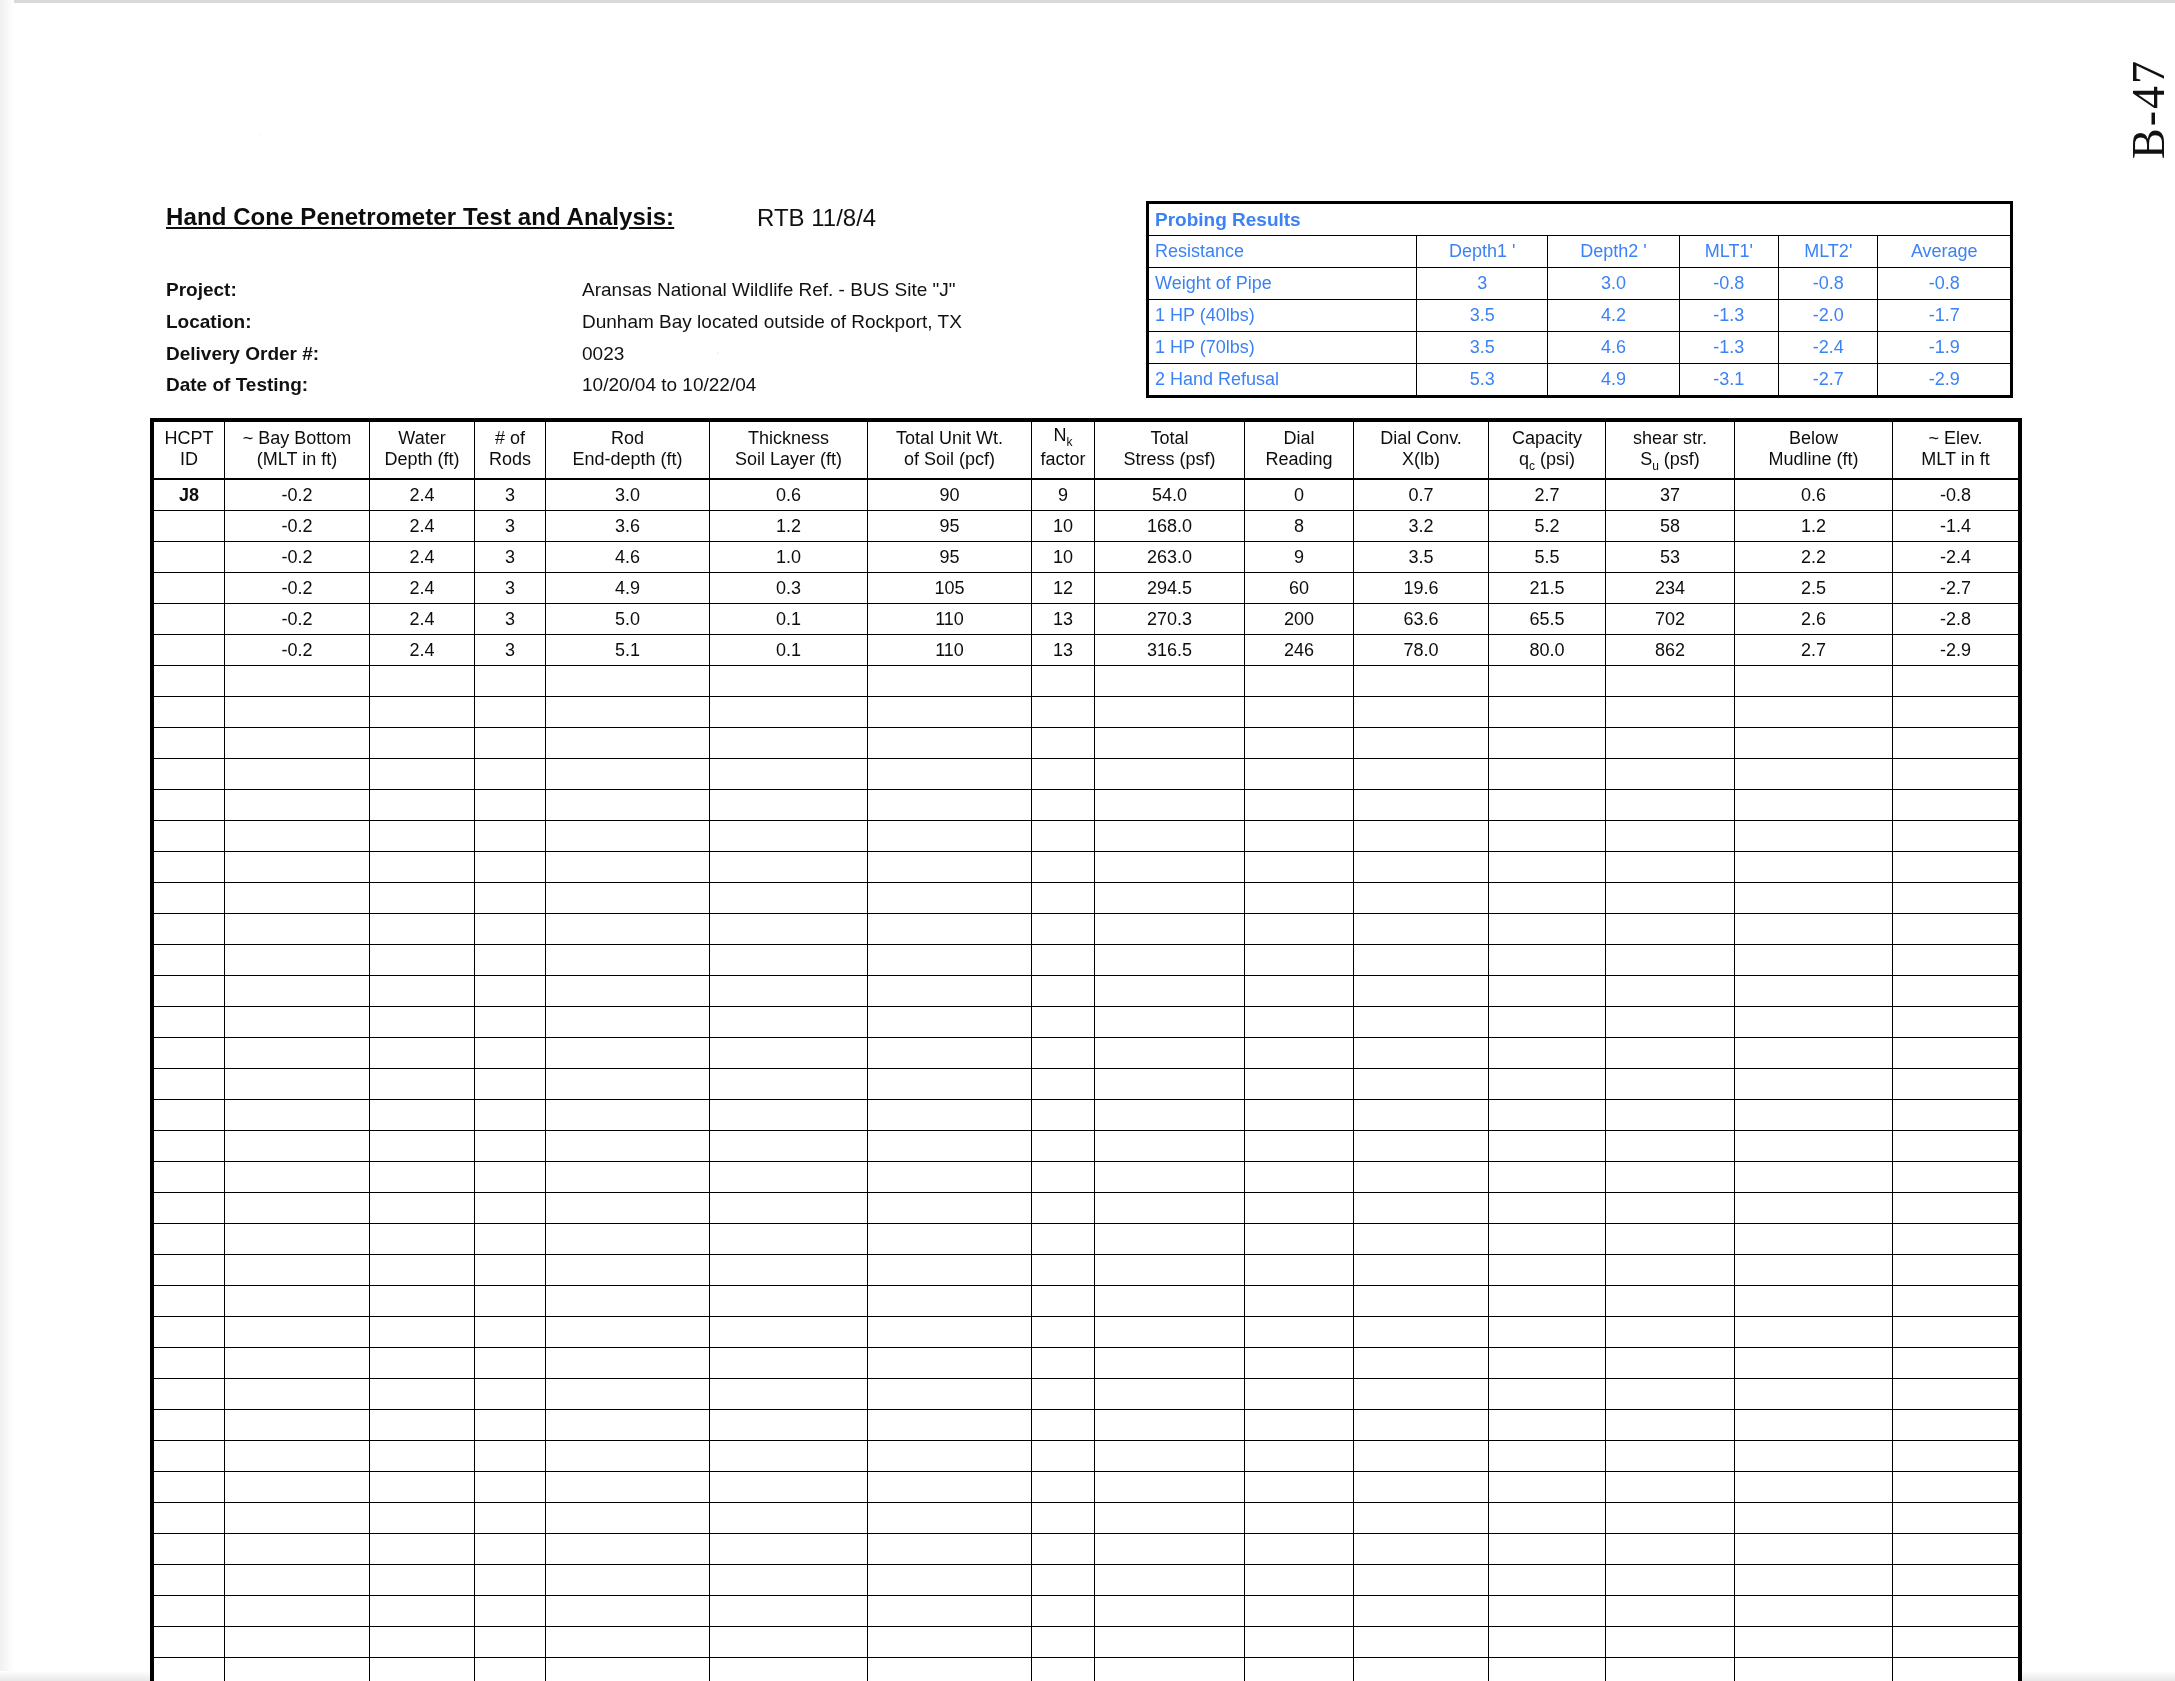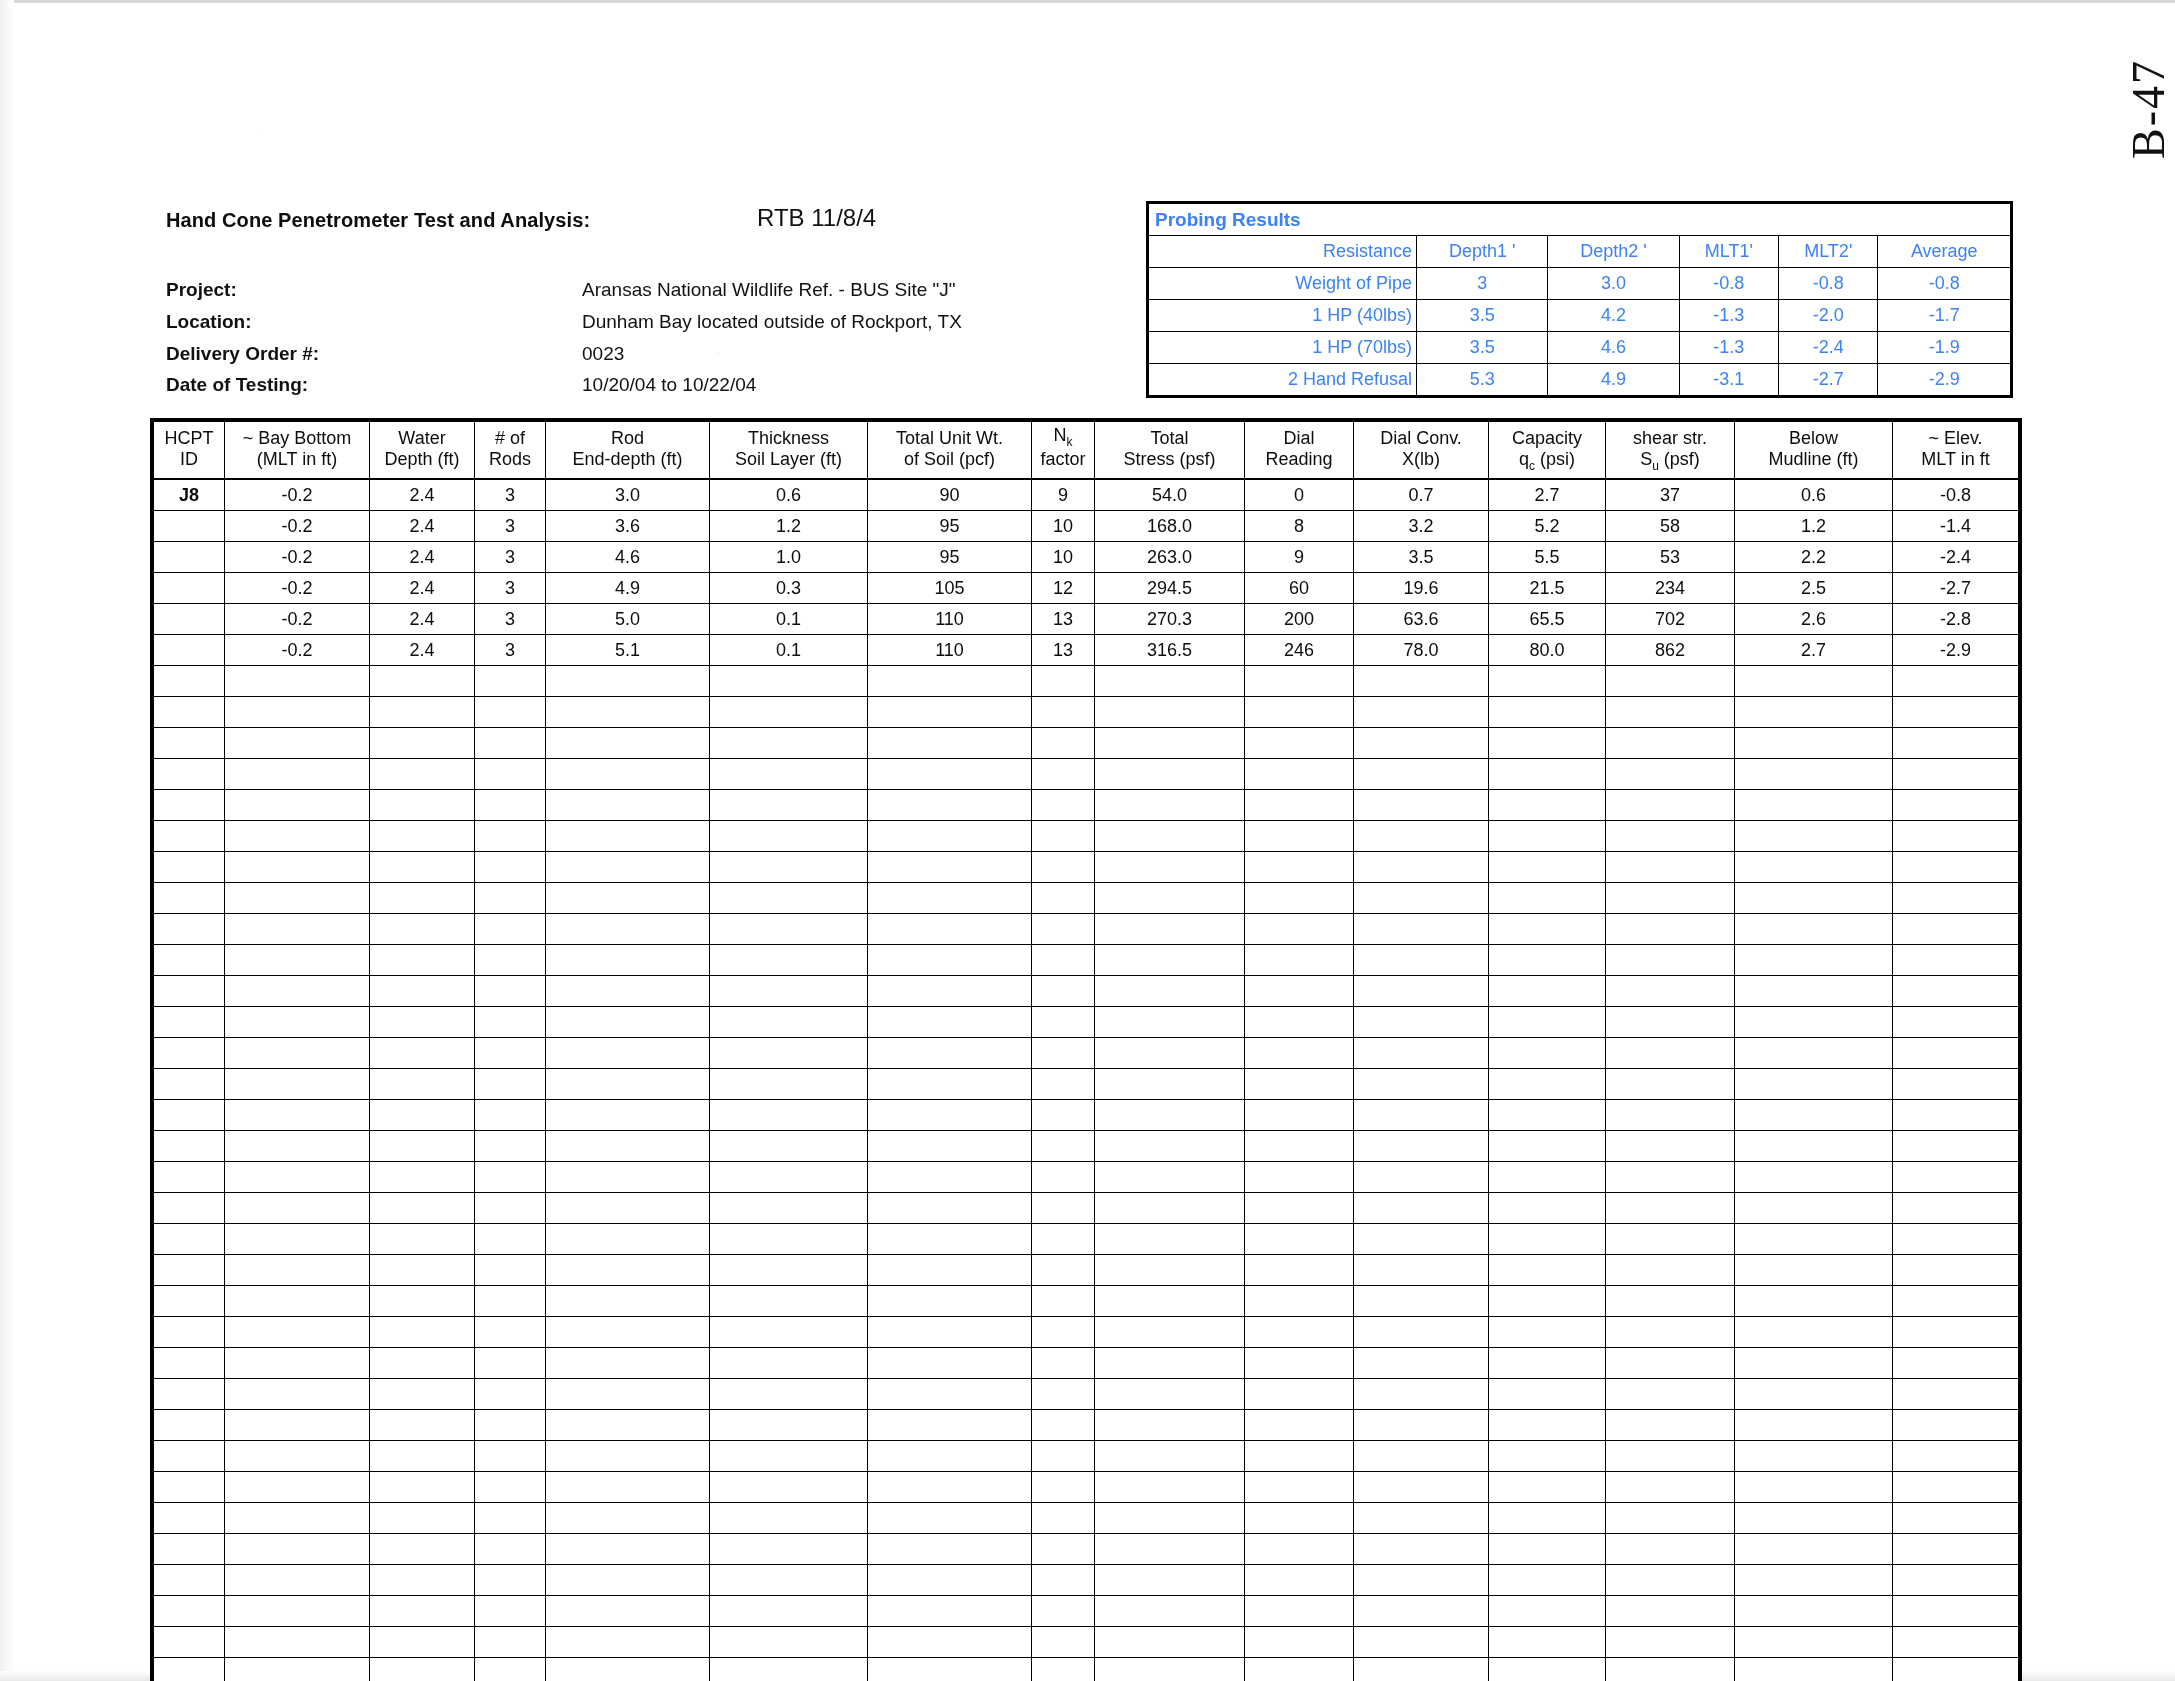--- a/index.html
+++ b/index.html
@@ -45,24 +45,25 @@
   .scan-edge-bottom {
     position: absolute;
     left: 0; bottom: 0;
     width: 2175px; height: 10px;
     background: linear-gradient(to top, #e8e8e8, #ffffff);
   }
 
   
   #doc-title {
     position: absolute;
-    left: 166px; top: 209px;
-    font-size: 20px;
+    left: 166px; top: 203px;
+    font-size: 24px;
     font-weight: bold;
     color: #0d0d0d;
+    text-decoration: underline;
     letter-spacing: 0.1px;
     white-space: nowrap;
   }
   #doc-code {
     position: absolute;
     left: 757px; top: 204px;
     font-size: 24px;
     color: #111;
     white-space: nowrap;
   }
@@ -94,21 +95,21 @@
     font-weight: normal;
   }
   #probing .pr-title {
     text-align: left;
     font-weight: bold;
     font-size: 19px;
     padding-left: 6px;
     border-bottom: 1.5px solid #000;
   }
   #probing .pr-rowhead {
-    text-align: right;
+    text-align: left;
     padding-left: 6px;
     width: 257px;
   }
   #probing .pr-colhead {
     font-weight: normal;
   }
 
   
   #main-table-wrap {
     position: absolute;

